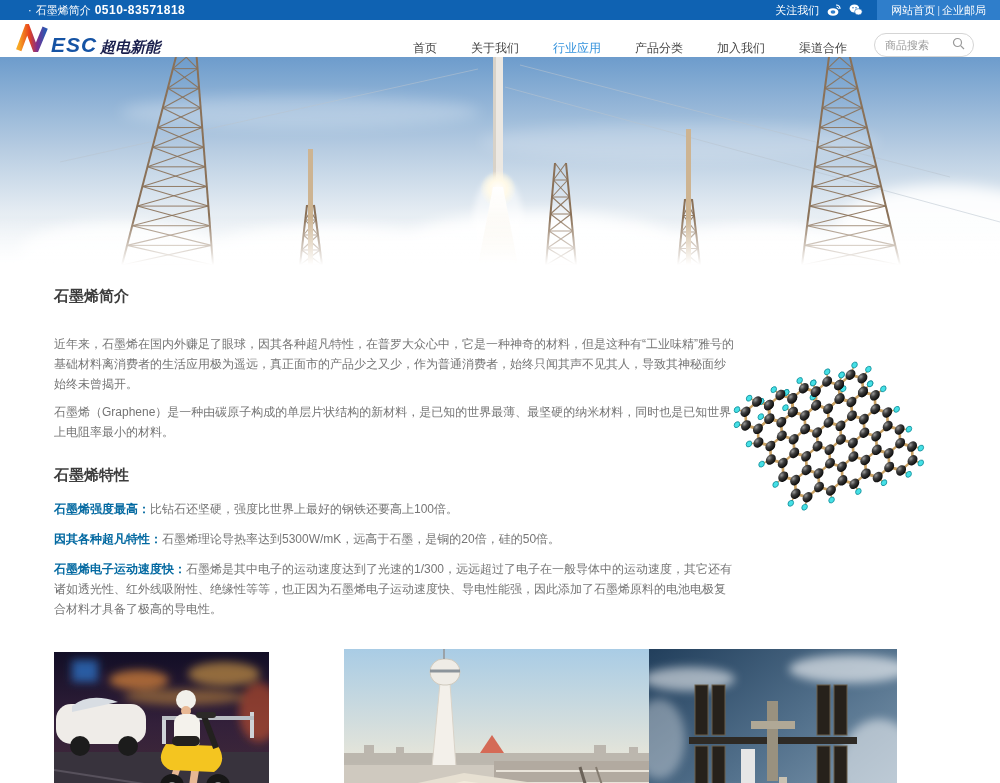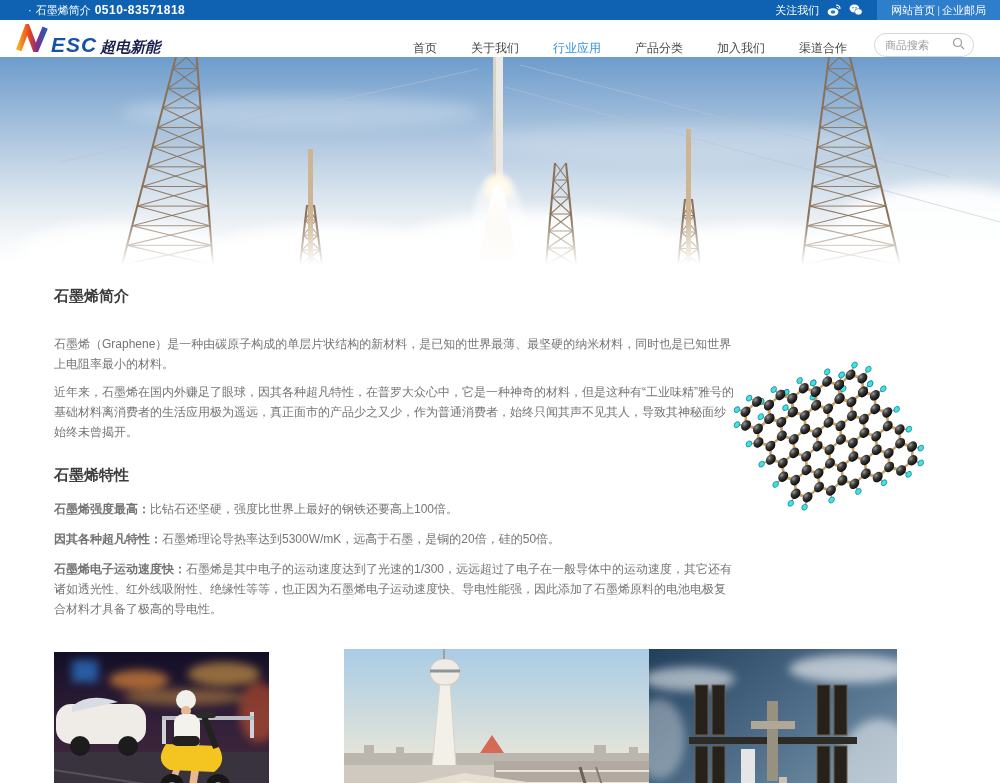--- a/index.html
+++ b/index.html
@@ -35,21 +35,21 @@
   
   .hero{height:208px;overflow:hidden;position:relative;}
   .hero svg{display:block;}
 
   
   .main{width:900px;margin:0 auto;position:relative;padding:22px 0 0 0;}
   .sec-title{font-size:15px;font-weight:bold;color:#3c3c3c;margin:0 0 28px 4px;}
   .sec-title2{font-size:15px;font-weight:bold;color:#3c3c3c;margin:24px 0 14px 4px;}
   .para{font-size:12px;color:#757575;line-height:20px;width:680px;margin:0 0 8px 4px;}
   .feature{font-size:12px;color:#757575;line-height:20px;width:680px;margin:0 0 10px 4px;}
-  .feature b{color:#737373;}
+  .feature b{color:#0369a1;}
   .molecule{position:absolute;left:678px;top:78px;width:205px;height:190px;}
 
   
   .photos{display:flex;align-items:flex-start;margin:30px 0 0 4px;}
   .ph{overflow:hidden;background:#ddd;}
   .ph svg{display:block;}
   .ph1{width:215px;height:160px;margin-top:3px;margin-right:75px;}
   .ph2{width:305px;height:190px;}
   .ph3{width:248px;height:190px;}
 </style>
@@ -297,22 +297,22 @@
     <rect x="493" y="-10" width="3" height="140" fill="#d8d2c8"></rect>
     <circle cx="498" cy="132" r="18" fill="url(#flame)"></circle>
     <path d="M493 130 L503 130 L518 208 L478 208 Z" fill="url(#plume)"></path>
     <ellipse cx="498" cy="172" rx="26" ry="55" fill="#ffffff" opacity=".55" filter="url(#blur3)"></ellipse>
     <rect x="0" y="160" width="1000" height="48" fill="url(#fade)"></rect>
   </svg>
 </div>
 
 <div class="main">
   <h2 class="sec-title">石墨烯简介</h2>
+  <p class="para">近年来，石墨烯在国内外赚足了眼球，因其各种超凡特性，在普罗大众心中，它是一种神奇的材料，但是这种有“工业味精”雅号的基础材料离消费者的生活应用极为遥远，真正面市的产品少之又少，作为普通消费者，始终只闻其声不见其人，导致其神秘面纱始终未曾揭开。</p>
   <p class="para">石墨烯（Graphene）是一种由碳原子构成的单层片状结构的新材料，是已知的世界最薄、最坚硬的纳米材料，同时也是已知世界上电阻率最小的材料。</p>
-  <p class="para">近年来，石墨烯在国内外赚足了眼球，因其各种超凡特性，在普罗大众心中，它是一种神奇的材料，但是这种有“工业味精”雅号的基础材料离消费者的生活应用极为遥远，真正面市的产品少之又少，作为普通消费者，始终只闻其声不见其人，导致其神秘面纱始终未曾揭开。</p>
 
   <h2 class="sec-title2">石墨烯特性</h2>
   <p class="feature">
     <b>石墨烯强度最高：</b><span>比钻石还坚硬，强度比世界上最好的钢铁还要高上100倍。</span>
   </p>
   <p class="feature">
     <b>因其各种超凡特性：</b><span>石墨烯理论导热率达到5300W/mK，远高于石墨，是铜的20倍，硅的50倍。</span>
   </p>
   <p class="feature">
     <b>石墨烯电子运动速度快：</b><span>石墨烯是其中电子的运动速度达到了光速的1/300，远远超过了电子在一般导体中的运动速度，其它还有诸如透光性、红外线吸附性、绝缘性等等，也正因为石墨烯电子运动速度快、导电性能强，因此添加了石墨烯原料的电池电极复合材料才具备了极高的导电性。</span>

